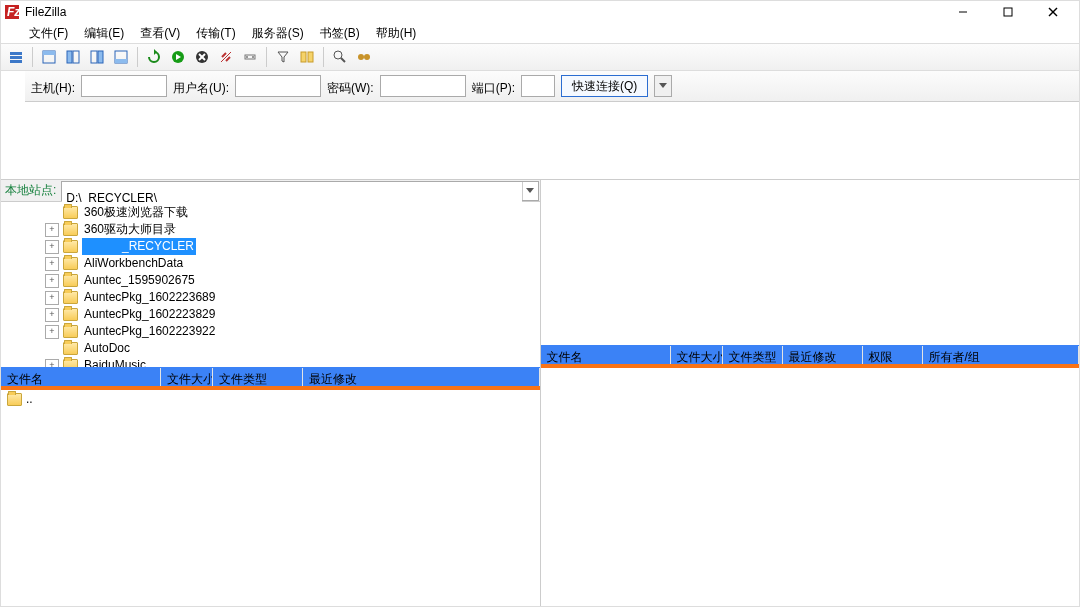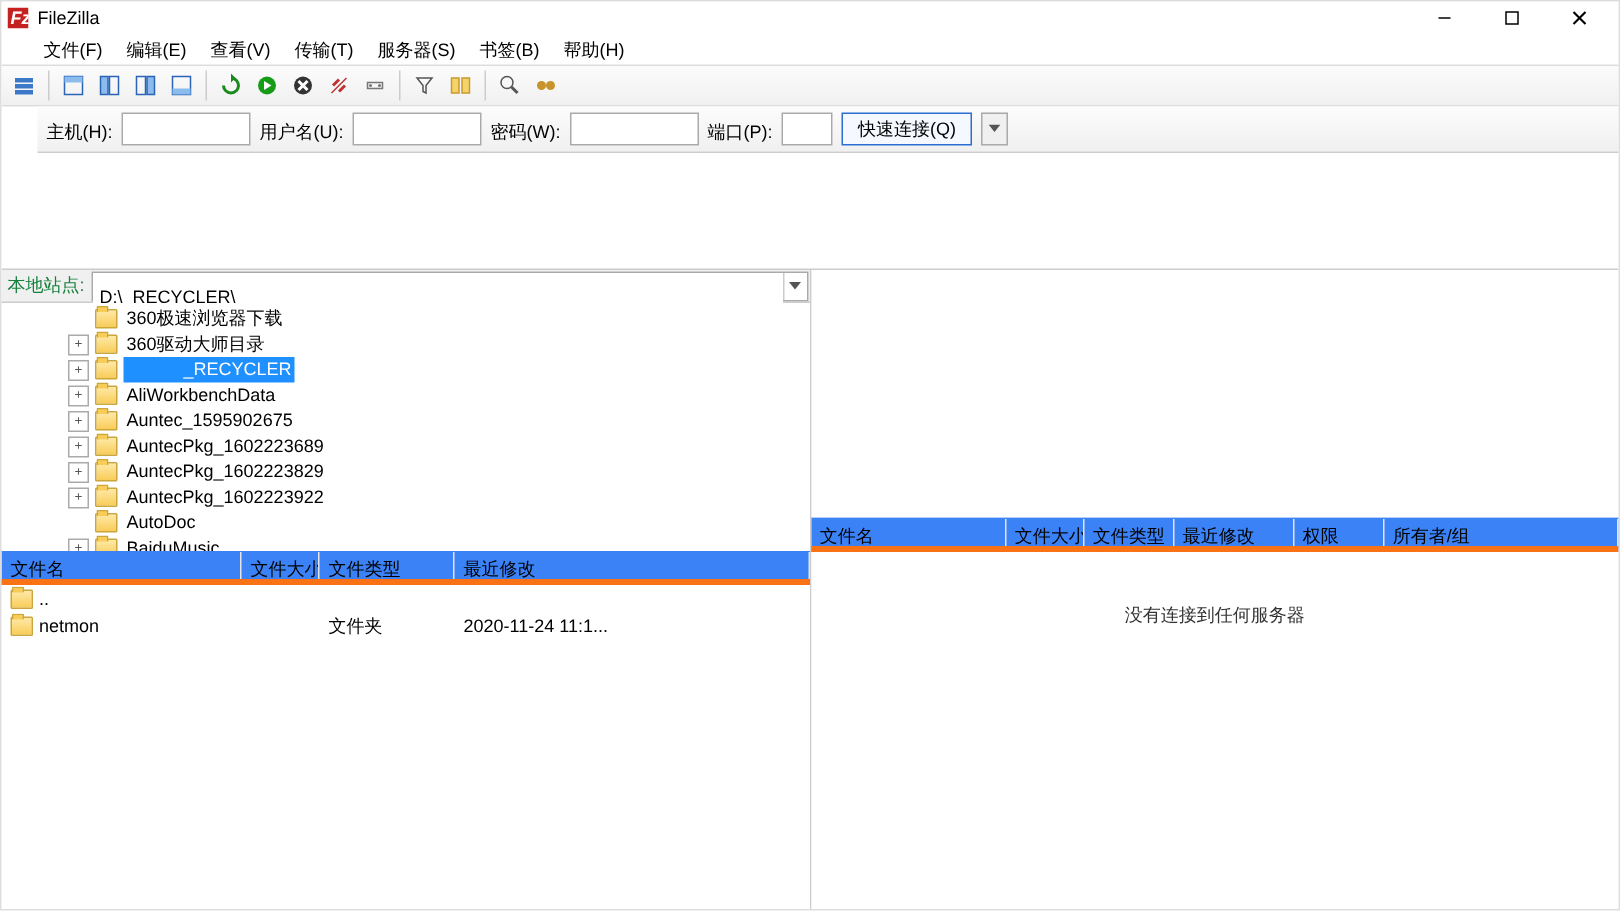--- a/index.html
+++ b/index.html
@@ -322,44 +322,32 @@
     <div class="listbody" id="locallist">
         <div class="row">
           <div class="cell" style="width: 160px; display: flex; align-items: center;">
             <span class="fic folder"></span>
             <span>..</span>
           </div>
           <div class="cell" style="width: 52px;"></div>
           <div class="cell" style="width: 90px;"></div>
           <div class="cell" style="flex: 1 1 0%;"></div>
         </div>
-        <div class="row">
-          <div class="cell" style="width: 160px; display: flex; align-items: center;">
-            <span class="fic folder"></span>
-            <span>netmon</span>
-          </div>
-          <div class="cell" style="width: 52px;"></div>
-          <div class="cell" style="width: 90px;">文件夹</div>
-          <div class="cell" style="flex: 1 1 0%;">2020-11-24 11:1...</div>
-        </div>
       </div>
   </div>
 
   <div class="pane right">
 
     <div class="treewrap">
       <div class="tree"></div>
     </div>
 
     <div class="listhead">
       <div class="col" style="width:130px">文件名</div>
       <div class="col" style="width:52px">文件大小</div>
       <div class="col" style="width:60px">文件类型</div>
       <div class="col" style="width:80px">最近修改</div>
       <div class="col" style="width:60px">权限</div>
       <div class="col" style="flex:1">所有者/组</div>
     </div>
-    <div class="listbody">
-      <div class="remote-empty">没有连接到任何服务器</div>
-    </div>
   </div>
 
 </div>
 
 </body></html>

